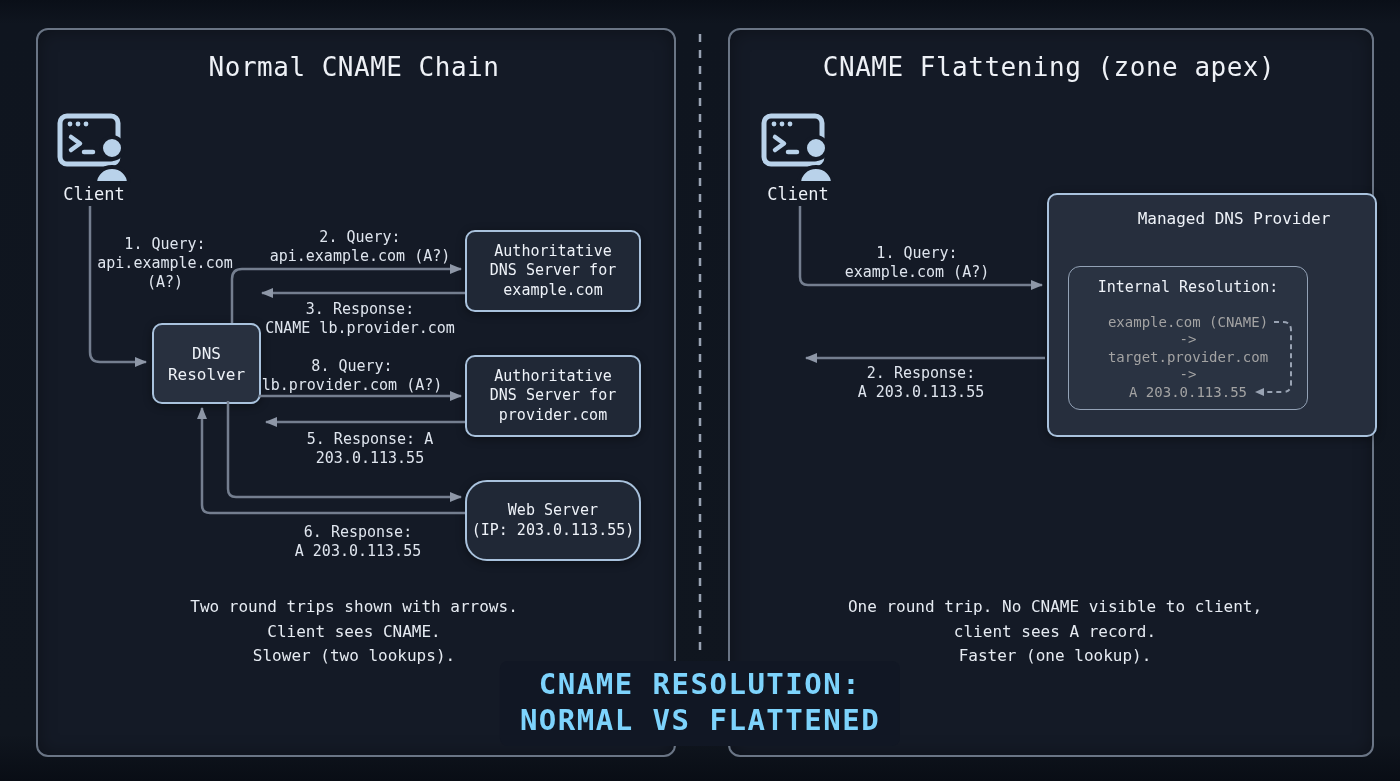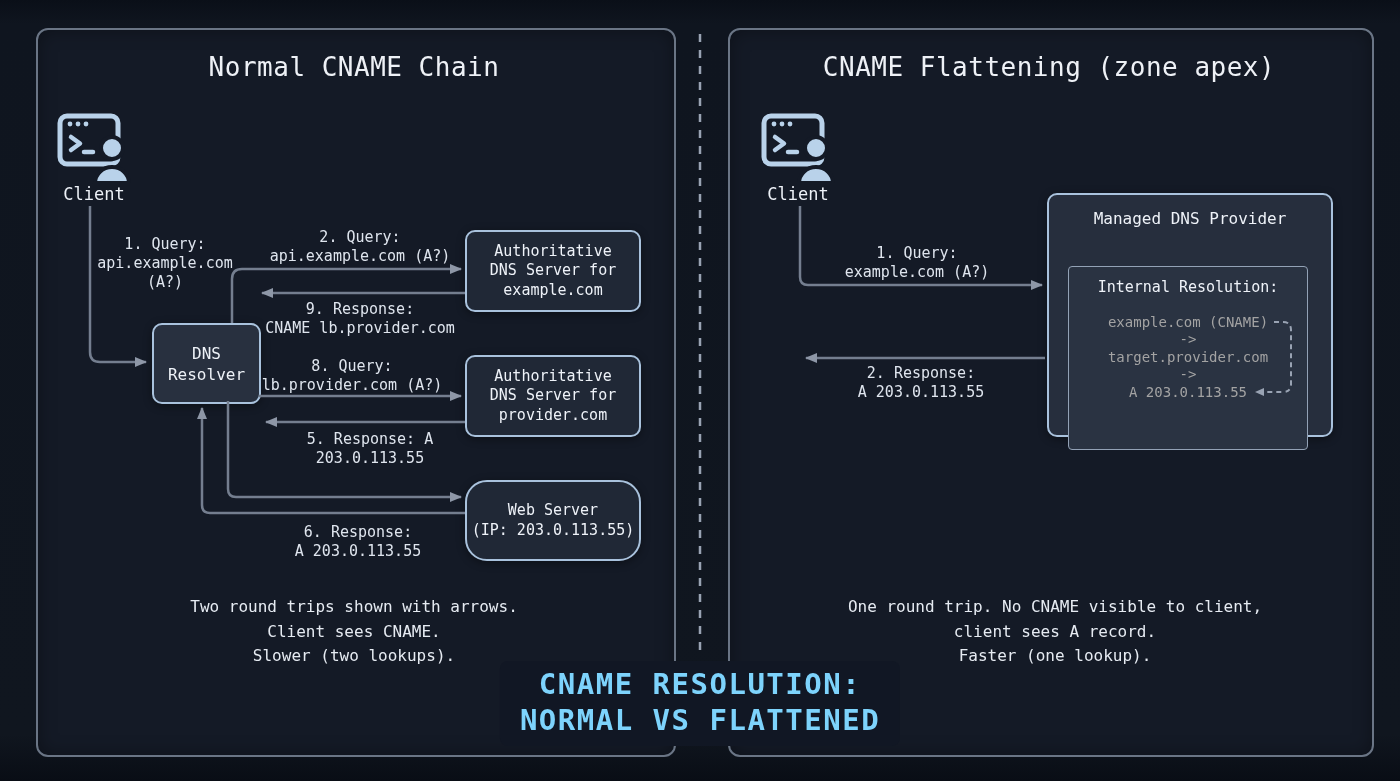--- a/index.html
+++ b/index.html
@@ -36,22 +36,22 @@
     position:absolute;transform:translateX(-50%);font-size:17px;color:#eef2f8;z-index:4;white-space:nowrap;
   }
   .lines{position:absolute;left:0;top:0;z-index:3;pointer-events:none;}
   .big-title{
     position:absolute;left:700px;top:661px;transform:translateX(-50%);
     text-align:center;font-size:29px;font-weight:bold;line-height:36px;letter-spacing:1.5px;
     color:#7dd3fc;background:#111724;padding:5px 20px 8px;border-radius:8px;z-index:6;
     white-space:nowrap;
   }
   .inner-box{
-    position:absolute;left:19px;top:71px;width:240px;height:184px;box-sizing:border-box;
-    border:1.5px solid #93a2b6;border-radius:4px;background:#2a3342;
+    position:absolute;left:19px;top:71px;width:240px;height:144px;box-sizing:border-box;
+    border:1.5px solid #93a2b6;border-radius:12px;background:#2a3342;
     display:flex;flex-direction:column;align-items:center;text-align:center;
   }
   .inner-title{margin-top:11px;font-size:15px;color:#eef2f8;}
   .inner-steps{margin-top:16px;font-size:14px;line-height:17.5px;color:#a3a3a3;}
   .prov-title{margin-top:13px;font-size:16px;line-height:21px;text-align:center;color:#eef2f8;}
 </style>
 </head>
 <body>
 
 <div class="stage">
@@ -102,21 +102,21 @@
   <div class="node" style="left:465px;top:355px;width:172px;height:78px;">
     <div>Authoritative</div>
     <div>DNS Server for</div>
     <div>provider.com</div>
   </div>
   <div class="node" style="left:465px;top:480px;width:172px;height:77px;border-radius:22px;">
     <div>Web Server</div>
     <div>(IP: 203.0.113.55)</div>
   </div>
 
-  <div class="node" style="left:1047px;top:193px;width:282px;height:240px;background:#262e3d;justify-content:flex-start;">
+  <div class="node" style="left:1047px;top:193px;width:282px;height:240px;background:#262e3d;justify-content:flex-start;padding-left:44px;">
     <div class="prov-title">
       <div>Managed DNS Provider</div>
     </div>
     <div class="inner-box">
       <div class="inner-title">Internal Resolution:</div>
       <div class="inner-steps">
         <div>example.com (CNAME)</div>
         <div>-&gt;</div>
         <div>target.provider.com</div>
         <div>-&gt;</div>
@@ -128,21 +128,21 @@
   <div class="msg" style="left:165px;top:235px;">
     <div>1. Query:</div>
     <div>api.example.com</div>
     <div>(A?)</div>
   </div>
   <div class="msg" style="left:360px;top:228px;">
     <div>2. Query:</div>
     <div>api.example.com (A?)</div>
   </div>
   <div class="msg" style="left:360px;top:300px;">
-    <div>9. Response:</div>
+    <div>3. Response:</div>
     <div>CNAME lb.provider.com</div>
   </div>
   <div class="msg" style="left:352px;top:357px;">
     <div>8. Query:</div>
     <div>lb.provider.com (A?)</div>
   </div>
   <div class="msg" style="left:370px;top:430px;">
     <div>5. Response: A</div>
     <div>203.0.113.55</div>
   </div>

